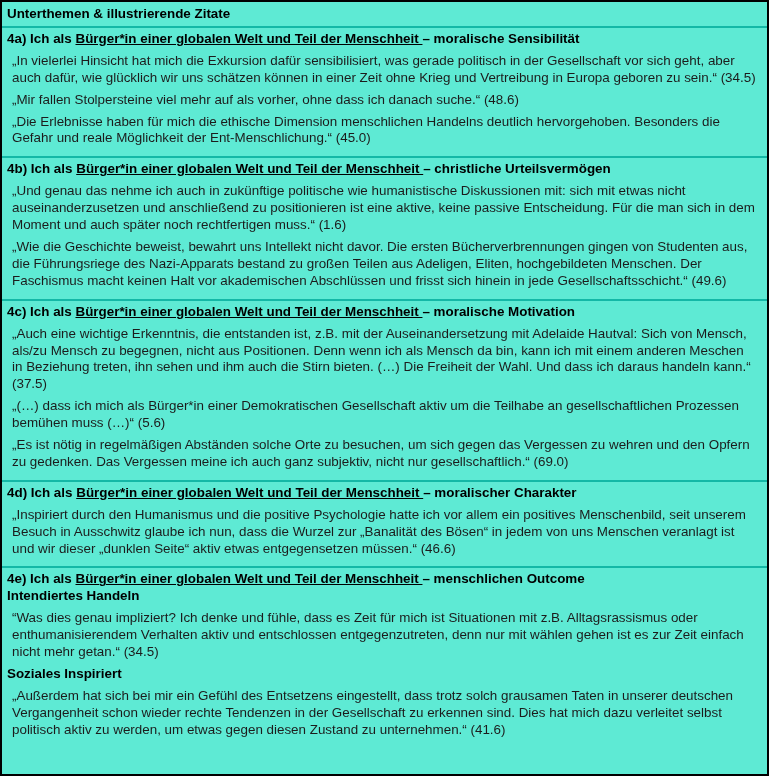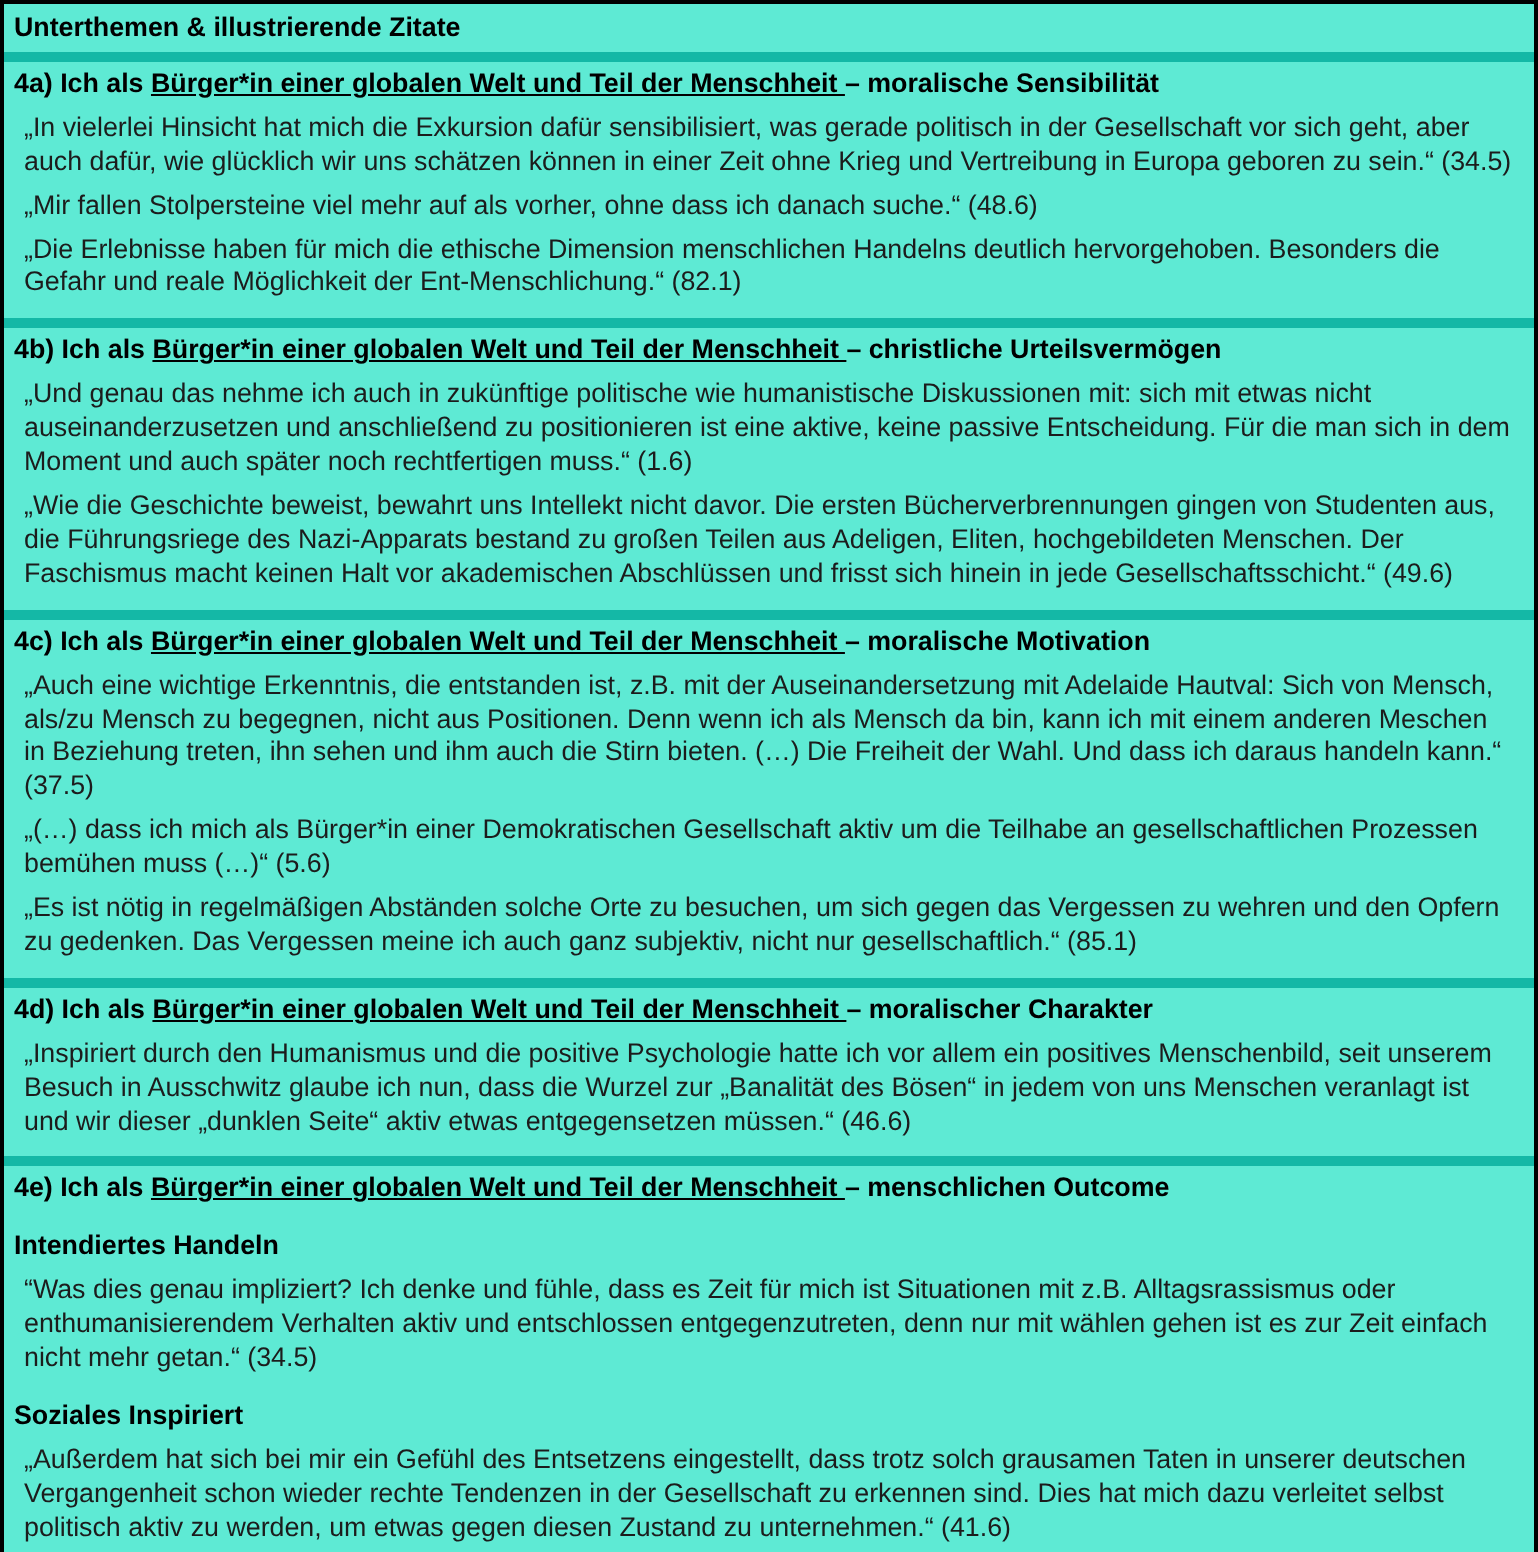--- a/index.html
+++ b/index.html
@@ -17,58 +17,58 @@
     color: #1c1c1c;
     font-size: 13.4px;
     line-height: 16.9px;
   }
   .header-row {
     font-weight: bold;
     color: #000000;
     padding: 4px 6px 3px 5px;
   }
   .section-row {
-    border-top: 5px solid #14b8a6;
+    border-top: 2px solid #14b8a6;
     padding: 3px 6px 4px 5px;
   }
   .section-heading {
     font-weight: bold;
     color: #000000;
   }
   .underlined { text-decoration: underline; }
   .quote { margin: 5px; color: #1c1c1c; }
-  .subheading { font-weight: bold; color: #000000; margin-top: 12px; }
+  .subheading { font-weight: bold; color: #000000; }
 </style>
 </head>
 <body>
 
 <div class="zitate-table">
 
   <div class="header-row">
     <span>Unterthemen &amp; illustrierende Zitate</span>
   </div>
 
   <div class="section-row">
     <div class="section-heading"><span>4a) Ich als </span><span class="underlined">Bürger*in einer globalen Welt und Teil der Menschheit </span><span>– moralische Sensibilität</span></div>
     <p class="quote">„In vielerlei Hinsicht hat mich die Exkursion dafür sensibilisiert, was gerade politisch in der Gesellschaft vor sich geht, aber auch dafür, wie glücklich wir uns schätzen können in einer Zeit ohne Krieg und Vertreibung in Europa geboren zu sein.“ (34.5)</p>
     <p class="quote">„Mir fallen Stolpersteine viel mehr auf als vorher, ohne dass ich danach suche.“ (48.6)</p>
-    <p class="quote">„Die Erlebnisse haben für mich die ethische Dimension menschlichen Handelns deutlich hervorgehoben. Besonders die Gefahr und reale Möglichkeit der Ent-Menschlichung.“ (82.1)</p>
+    <p class="quote">„Die Erlebnisse haben für mich die ethische Dimension menschlichen Handelns deutlich hervorgehoben. Besonders die Gefahr und reale Möglichkeit der Ent-Menschlichung.“ (45.0)</p>
   </div>
 
   <div class="section-row">
     <div class="section-heading"><span>4b) Ich als </span><span class="underlined">Bürger*in einer globalen Welt und Teil der Menschheit </span><span>– christliche Urteilsvermögen</span></div>
     <p class="quote">„Und genau das nehme ich auch in zukünftige politische wie humanistische Diskussionen mit: sich mit etwas nicht auseinanderzusetzen und anschließend zu positionieren ist eine aktive, keine passive Entscheidung. Für die man sich in dem Moment und auch später noch rechtfertigen muss.“ (1.6)</p>
     <p class="quote">„Wie die Geschichte beweist, bewahrt uns Intellekt nicht davor. Die ersten Bücherverbrennungen gingen von Studenten aus, die Führungsriege des Nazi-Apparats bestand zu großen Teilen aus Adeligen, Eliten, hochgebildeten Menschen. Der Faschismus macht keinen Halt vor akademischen Abschlüssen und frisst sich hinein in jede Gesellschaftsschicht.“ (49.6)</p>
   </div>
 
   <div class="section-row">
     <div class="section-heading"><span>4c) Ich als </span><span class="underlined">Bürger*in einer globalen Welt und Teil der Menschheit </span><span>– moralische Motivation</span></div>
     <p class="quote">„Auch eine wichtige Erkenntnis, die entstanden ist, z.B. mit der Auseinandersetzung mit Adelaide Hautval: Sich von Mensch, als/zu Mensch zu begegnen, nicht aus Positionen. Denn wenn ich als Mensch da bin, kann ich mit einem anderen Meschen in Beziehung treten, ihn sehen und ihm auch die Stirn bieten. (…) Die Freiheit der Wahl. Und dass ich daraus handeln kann.“ (37.5)</p>
     <p class="quote">„(…) dass ich mich als Bürger*in einer Demokratischen Gesellschaft aktiv um die Teilhabe an gesellschaftlichen Prozessen bemühen muss (…)“ (5.6)</p>
-    <p class="quote">„Es ist nötig in regelmäßigen Abständen solche Orte zu besuchen, um sich gegen das Vergessen zu wehren und den Opfern zu gedenken. Das Vergessen meine ich auch ganz subjektiv, nicht nur gesellschaftlich.“ (85.1)</p>
+    <p class="quote">„Es ist nötig in regelmäßigen Abständen solche Orte zu besuchen, um sich gegen das Vergessen zu wehren und den Opfern zu gedenken. Das Vergessen meine ich auch ganz subjektiv, nicht nur gesellschaftlich.“ (69.0)</p>
   </div>
 
   <div class="section-row">
     <div class="section-heading"><span>4d) Ich als </span><span class="underlined">Bürger*in einer globalen Welt und Teil der Menschheit </span><span>– moralischer Charakter</span></div>
     <p class="quote">„Inspiriert durch den Humanismus und die positive Psychologie hatte ich vor allem ein positives Menschenbild, seit unserem Besuch in Ausschwitz glaube ich nun, dass die Wurzel zur „Banalität des Bösen“ in jedem von uns Menschen veranlagt ist und wir dieser „dunklen Seite“ aktiv etwas entgegensetzen müssen.“ (46.6)</p>
   </div>
 
   <div class="section-row">
     <div class="section-heading"><span>4e) Ich als </span><span class="underlined">Bürger*in einer globalen Welt und Teil der Menschheit </span><span>– menschlichen Outcome</span></div>
     <div class="subheading">Intendiertes Handeln</div>

